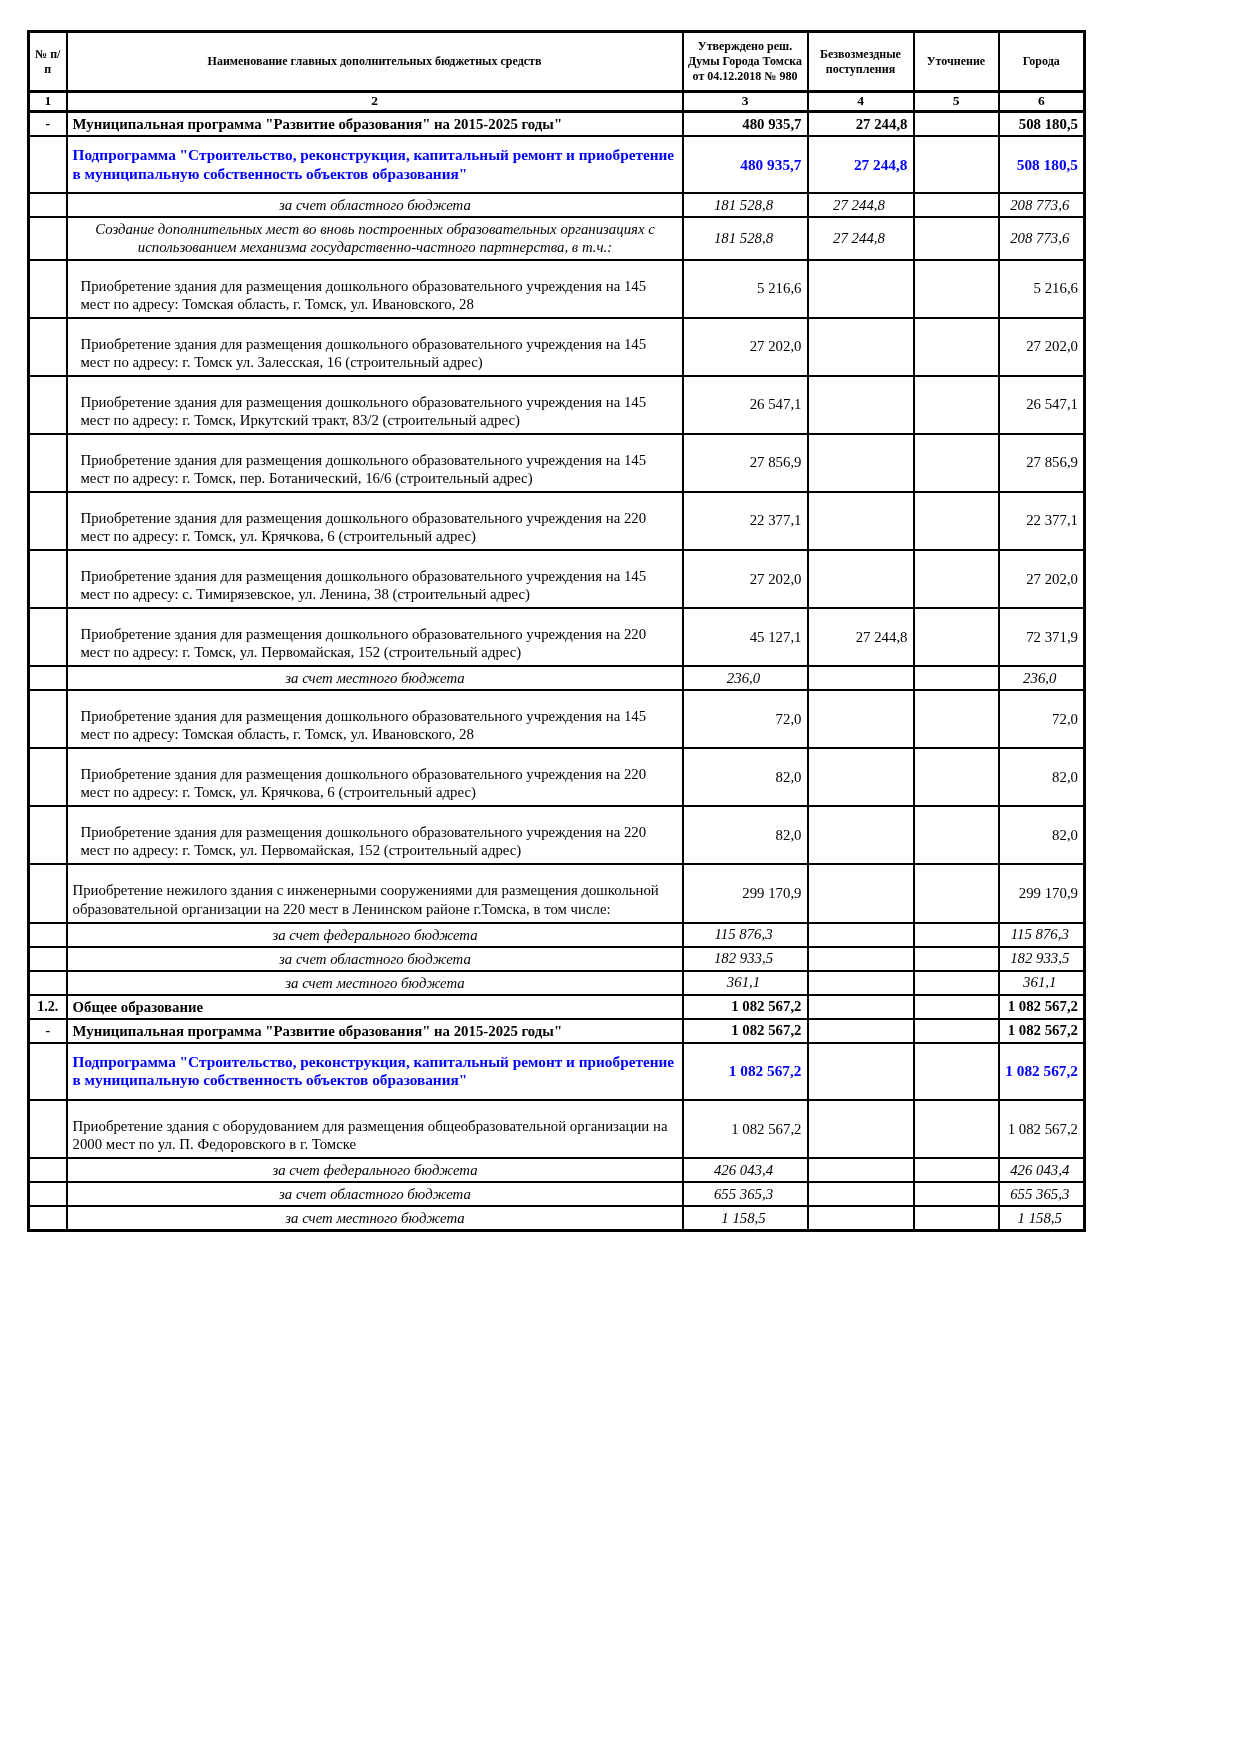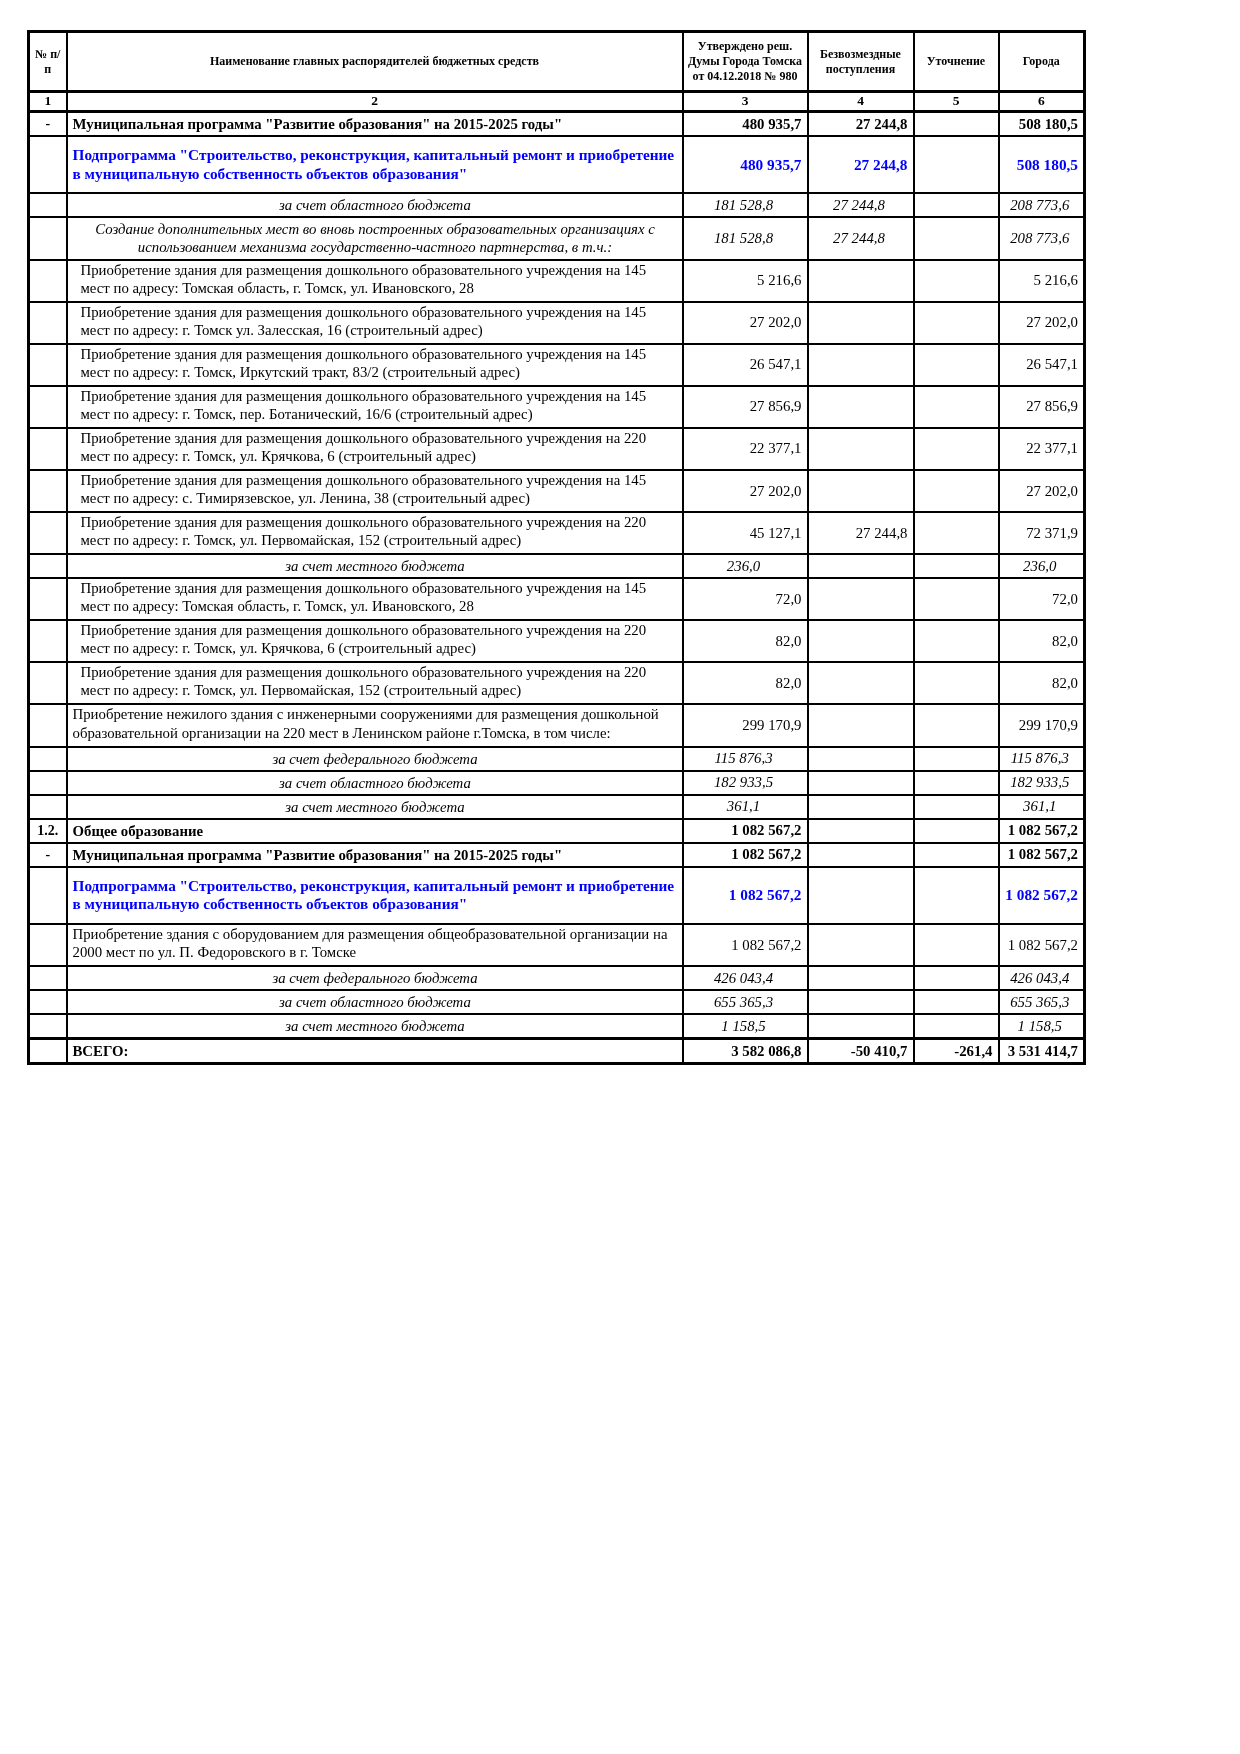--- a/index.html
+++ b/index.html
@@ -67,21 +67,21 @@
   }
   tr.program td { font-weight: bold; }
   tr.subprogram td {
     font-weight: bold;
     color: #0000FF;
     font-size: 15.3px;
     padding-top: 9px;
     padding-bottom: 9px;
   }
   tr.budget td { font-style: italic; text-align: center; }
-  tr.item td.c-name { padding-top: 0; padding-bottom: 4px; }
+  tr.item td.c-name { padding-top: 16px; padding-bottom: 4px; }
   tr.total td {
     font-weight: bold;
     border-top: 3px solid #000;
     font-style: normal;
   }
 </style>
 </head>
 <body>
 
 <div class="page">
@@ -90,21 +90,21 @@
       <col style="width:38px">
       <col style="width:616px">
       <col style="width:125px">
       <col style="width:106px">
       <col style="width:85px">
       <col style="width:86px">
     </colgroup>
     <thead>
       <tr>
         <th>№ п/п</th>
-        <th>Наименование главных распорядителей бюджетных средств</th>
+        <th>Наименование главных дополнительных бюджетных средств</th>
         <th>Утверждено реш. Думы Города Томска от 04.12.2018 № 980</th>
         <th>Безвозмездные поступления</th>
         <th>Уточнение</th>
         <th>Города</th>
       </tr>
       <tr class="colnums">
         <td>1</td>
         <td>2</td>
         <td>3</td>
         <td>4</td>
@@ -314,23 +314,15 @@
           <td class="c-val">655 365,3</td>
         </tr>
         <tr class="budget">
           <td class="c-rownum"></td>
           <td class="c-name">за счет местного бюджета</td>
           <td class="c-val">1 158,5</td>
           <td class="c-val"></td>
           <td class="c-val"></td>
           <td class="c-val">1 158,5</td>
         </tr>
-        <tr class="total">
-          <td class="c-rownum"></td>
-          <td class="c-name">ВСЕГО:</td>
-          <td class="c-val">3 582 086,8</td>
-          <td class="c-val">-50 410,7</td>
-          <td class="c-val">-261,4</td>
-          <td class="c-val">3 531 414,7</td>
-        </tr>
       </tbody>
   </table>
 </div>
 
 </body></html>

